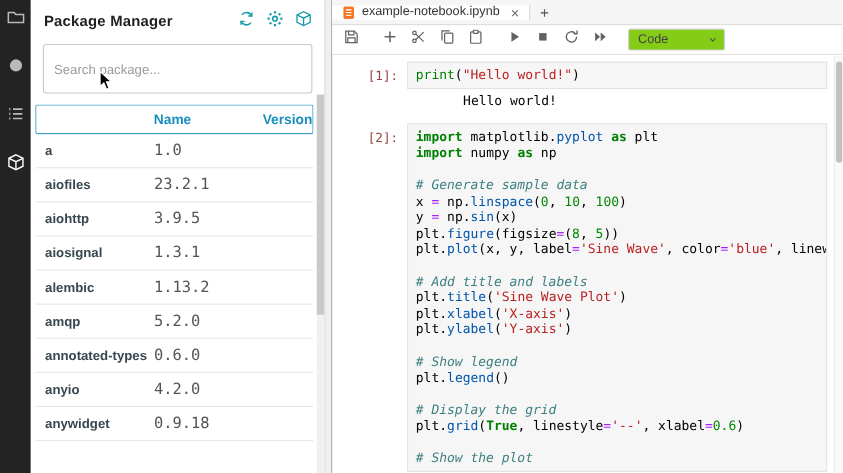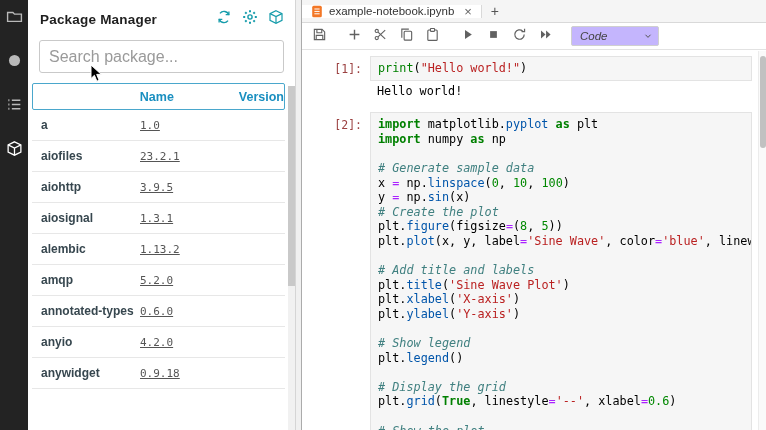--- a/index.html
+++ b/index.html
@@ -38,79 +38,79 @@
     width:268px;flex:0 0 268px;background:#fff;border-right:1px solid #d5d5d5;
     display:flex;flex-direction:column;position:relative;overflow:hidden;
   }
   .pkg-header{height:38px;display:flex;align-items:center;justify-content:space-between;padding:0 10px 0 12px;}
   .pkg-title{font-size:13.5px;font-weight:bold;color:#1f1f1f;letter-spacing:.2px;}
   .pkg-actions{display:flex;gap:7px;}
   .icon-btn{width:19px;height:19px;display:flex;align-items:center;justify-content:center;cursor:pointer;border-radius:3px;}
   .icon-btn svg{width:16px;height:16px;}
   .pkg-search{padding:2px 11px 10px 11px;}
   .pkg-search input{
-    width:100%;height:33px;border:1px solid #c9c9c9;border-radius:3px;
-    padding:0 9px;font-size:16px;color:#333;outline:none;background:#fff;
+    width:100%;height:45px;border:1px solid #c9c9c9;border-radius:3px;
+    padding:0 9px;font-size:12px;color:#333;outline:none;background:#fff;
     font-family:"Liberation Sans", sans-serif;
   }
   .pkg-search input::placeholder{color:#9a9a9a;}
   .pkg-table{flex:1;margin:0 10px 0 4px;overflow:hidden;}
   .pkg-thead{
     display:flex;align-items:center;height:27px;
     border:1px solid #4aa7cc;border-radius:2px;background:#fff;justify-content:flex-end;
   }
   .pkg-th{font-size:12.5px;color:var(--table-header-blue);font-weight:bold;cursor:pointer;}
   .pkg-th.col-name{width:108px;padding-left:9px;}
   .pkg-row{
     display:flex;align-items:center;height:31px;border-bottom:1px solid #e7e7e7;cursor:pointer;
   }
   .pkg-name{width:108px;padding-left:9px;font-size:12px;font-weight:bold;color:#37474f;}
-  .pkg-version{font-size:11px;color:#555;font-family:"DejaVu Sans Mono", monospace;text-decoration:underline;}
+  .pkg-version{font-size:14px;color:#555;font-family:"DejaVu Sans Mono", monospace;}
   .pkg-scrollbar{position:absolute;right:0;top:86px;bottom:0;width:7px;background:#f1f1f1;}
   .pkg-scrollbar .thumb{position:absolute;top:0;left:0;width:100%;height:58%;background:#c9c9c9;}
 
   .split-gap{width:5px;flex:0 0 5px;background:#f0f0f0;}
 
   
   .nb-panel{flex:1;display:flex;flex-direction:column;background:#fff;border-left:1px solid #ababab;position:relative;overflow:hidden;}
   .tab-bar{height:23px;flex:0 0 23px;background:#f5f5f5;display:flex;align-items:center;border-bottom:1px solid #d9d9d9;}
   .tab{
     background:#fff;display:flex;align-items:center;gap:6px;padding:0 9px;
     border-right:1px solid #d9d9d9;font-size:11.5px;color:#333;cursor:pointer;max-width:200px;
   }
   .tab .tab-close{color:#666;font-size:13px;line-height:1;margin-left:4px;cursor:pointer;}
   .tab-add{width:26px;display:flex;align-items:center;justify-content:center;color:#555;font-size:14px;cursor:pointer;}
   .toolbar{height:27px;flex:0 0 27px;display:flex;align-items:center;gap:5px;padding:0 7px;border-bottom:1px solid #e2e2e2;background:#fff;}
   .tb-btn{width:21px;height:21px;display:flex;align-items:center;justify-content:center;cursor:pointer;border-radius:3px;}
   .tb-btn svg{width:15px;height:15px;}
   .tb-sep{width:4px;}
   .cell-type-select{
-    margin-left:10px;height:20px;min-width:88px;border:1px solid #cfcfcf;border-radius:2px;background:#c4b5fd;
+    margin-left:10px;height:20px;min-width:88px;border:1px solid #cfcfcf;border-radius:2px;background:#84cc16;
     display:flex;align-items:center;justify-content:space-between;gap:8px;padding:0 5px 0 8px;
-    font-size:11.5px;color:#444;cursor:pointer;font-style:italic;
+    font-size:11.5px;color:#444;cursor:pointer;
   }
   .toolbar-right{margin-left:auto;display:flex;align-items:center;gap:7px;}
   .kernel-name{font-size:11.5px;color:#555;cursor:pointer;}
 
   .nb-content{flex:1;overflow:hidden;padding:6px 14px 0 4px;position:relative;}
   .cell{margin-bottom:10px;}
   .cell-row{display:flex;align-items:flex-start;}
   .prompt{
     width:64px;flex:0 0 64px;text-align:right;padding:6px 8px 0 0;
     font-family:"DejaVu Sans Mono", monospace;font-size:11.5px;color:var(--prompt);
   }
   .editor{
     flex:1;background:#f6f6f6;border:1px solid #e3e3e3;padding:4px 7px;
     font-family:"DejaVu Sans Mono", monospace;font-size:11.8px;line-height:14.6px;
     overflow:hidden;cursor:text;
   }
   .code-line{white-space:pre;}
   .output{
     flex:1;padding:3px 7px 4px 7px;font-family:"DejaVu Sans Mono", monospace;
-    font-size:11.8px;line-height:14.6px;color:#000;white-space:pre;
+    font-size:11.8px;line-height:14.6px;color:#000;white-space:pre;margin-left:44px;
   }
   .tok-kw{color:var(--keyword,#008000);font-weight:bold;}
   .tok-bi{color:var(--builtin,#008000);}
   .tok-str{color:var(--string,#BA2121);}
   .tok-num{color:var(--number,#008800);}
   .tok-cmt{color:var(--comment,#408080);font-style:italic;}
   .tok-op{color:var(--operator,#AA22FF);}
   .tok-prop{color:var(--property,#0055AA);}
   .tok-pl{color:#000;}
 
@@ -364,21 +364,20 @@
         <div class="cell">
           <div class="cell-row">
             <div class="prompt">[2]:</div>
             <div class="editor">
               <div class="code-line"><span class="tok-kw">import</span><span class="tok-pl"> matplotlib.</span><span class="tok-prop">pyplot</span><span class="tok-pl"> </span><span class="tok-kw">as</span><span class="tok-pl"> plt</span></div>
               <div class="code-line"><span class="tok-kw">import</span><span class="tok-pl"> numpy </span><span class="tok-kw">as</span><span class="tok-pl"> np</span></div>
               <div class="code-line">&nbsp;</div>
               <div class="code-line"><span class="tok-cmt"># Generate sample data</span></div>
               <div class="code-line"><span class="tok-pl">x </span><span class="tok-op">=</span><span class="tok-pl"> np.</span><span class="tok-prop">linspace</span><span class="tok-pl">(</span><span class="tok-num">0</span><span class="tok-pl">, </span><span class="tok-num">10</span><span class="tok-pl">, </span><span class="tok-num">100</span><span class="tok-pl">)</span></div>
               <div class="code-line"><span class="tok-pl">y </span><span class="tok-op">=</span><span class="tok-pl"> np.</span><span class="tok-prop">sin</span><span class="tok-pl">(x)</span></div>
-              <div class="code-line"><span class="tok-cmt"># Create the plot</span></div>
               <div class="code-line"><span class="tok-pl">plt.</span><span class="tok-prop">figure</span><span class="tok-pl">(figsize</span><span class="tok-op">=</span><span class="tok-pl">(</span><span class="tok-num">8</span><span class="tok-pl">, </span><span class="tok-num">5</span><span class="tok-pl">))</span></div>
               <div class="code-line"><span class="tok-pl">plt.</span><span class="tok-prop">plot</span><span class="tok-pl">(x, y, label</span><span class="tok-op">=</span><span class="tok-str">'Sine Wave'</span><span class="tok-pl">, color</span><span class="tok-op">=</span><span class="tok-str">'blue'</span><span class="tok-pl">, linewidth</span></div>
               <div class="code-line">&nbsp;</div>
               <div class="code-line"><span class="tok-cmt"># Add title and labels</span></div>
               <div class="code-line"><span class="tok-pl">plt.</span><span class="tok-prop">title</span><span class="tok-pl">(</span><span class="tok-str">'Sine Wave Plot'</span><span class="tok-pl">)</span></div>
               <div class="code-line"><span class="tok-pl">plt.</span><span class="tok-prop">xlabel</span><span class="tok-pl">(</span><span class="tok-str">'X-axis'</span><span class="tok-pl">)</span></div>
               <div class="code-line"><span class="tok-pl">plt.</span><span class="tok-prop">ylabel</span><span class="tok-pl">(</span><span class="tok-str">'Y-axis'</span><span class="tok-pl">)</span></div>
               <div class="code-line">&nbsp;</div>
               <div class="code-line"><span class="tok-cmt"># Show legend</span></div>
               <div class="code-line"><span class="tok-pl">plt.</span><span class="tok-prop">legend</span><span class="tok-pl">()</span></div>

